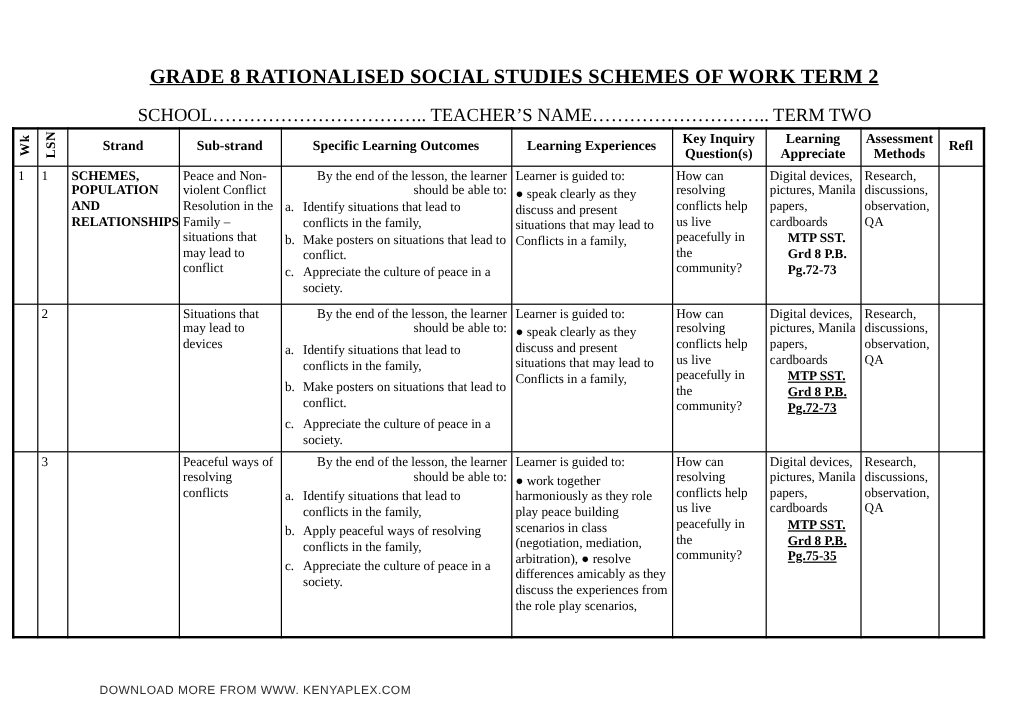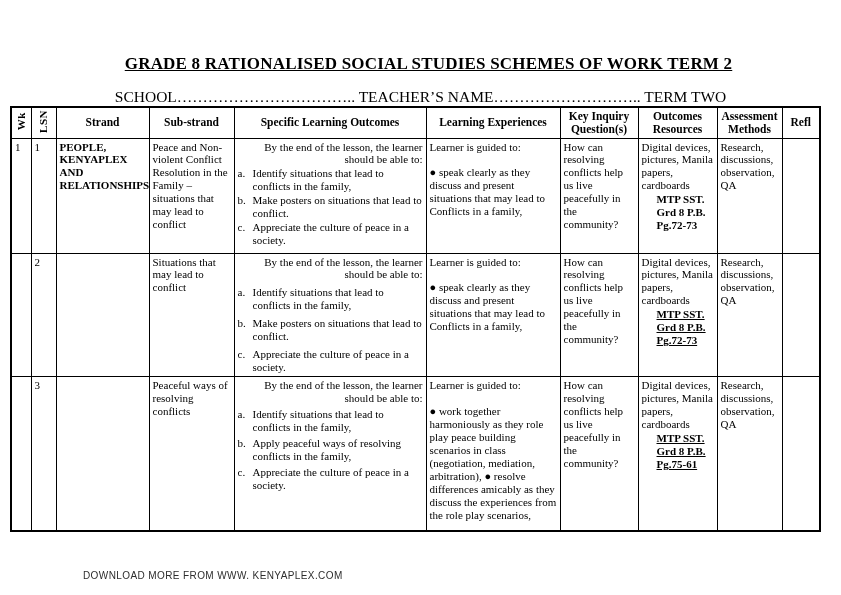--- a/index.html
+++ b/index.html
@@ -74,21 +74,21 @@
   td.c-res { padding-top: 3px; }
   td.c-asm { padding-top: 3px; }
 
   .slo-intro { margin: 0; text-align: right; }
   .slo-item { display: flex; margin-top: 1px; }
   .slo-marker { flex: 0 0 15px; }
   .slo-text { flex: 1 1 auto; }
   .r1 .slo-item { margin-top: 5px; }
   .r2 .slo-item { margin-top: 3px; }
 
-  .le-body { margin-top: 13px; }
+  .le-body { margin-top: 3px; }
 
   .res-ref { font-weight: bold; margin-top: 1px; margin-left: 15px; }
   .res-ref.u { text-decoration: underline; }
   .res-ref div { white-space: nowrap; }
 
   .page-footer {
     position: absolute; left: 35px; top: 570px;
     font-family: "Liberation Sans", "DejaVu Sans", sans-serif;
     font-size: 10px;
     color: #2d2d2d;
@@ -118,29 +118,29 @@
 
   <tbody>
       <tr class="tr-head">
     <th><span class="vtext">Wk</span></th>
     <th><span class="vtext">LSN</span></th>
     <th>Strand</th>
     <th>Sub-strand</th>
     <th>Specific Learning Outcomes</th>
     <th>Learning Experiences</th>
     <th>Key Inquiry Question(s)</th>
-    <th>Outcomes Resources</th>
+    <th>Learning Appreciate</th>
     <th>Assessment Methods</th>
     <th>Refl</th>
   </tr>
 
   <tr class="tr-r0 r0">
     <td class="c-wk">1</td>
     <td class="c-lsn">1</td>
-    <td class="c-strand">PEOPLE, KENYAPLEX AND RELATIONSHIPS</td>
+    <td class="c-strand">SCHEMES, POPULATION AND RELATIONSHIPS</td>
     <td class="c-sub">Peace and Non- violent Conflict Resolution in the Family – situations that may lead to conflict</td>
     <td class="c-slo">
       <div class="slo-intro">By the end of the lesson, the learner should be able to:</div>
       <div class="slo-item">
         <span class="slo-marker">a.</span>
         <span class="slo-text">Identify situations that lead to conflicts in the family,</span>
       </div>
       <div class="slo-item">
         <span class="slo-marker">b.</span>
         <span class="slo-text">Make posters on situations that lead to conflict.</span>
@@ -164,21 +164,21 @@
       </div>
     </td>
     <td class="c-asm">Research, discussions, observation, QA</td>
     <td class="c-refl"></td>
   </tr>
 
   <tr class="tr-r1 r1">
     <td class="c-wk"></td>
     <td class="c-lsn">2</td>
     <td class="c-strand"></td>
-    <td class="c-sub">Situations that may lead to conflict</td>
+    <td class="c-sub">Situations that may lead to devices</td>
     <td class="c-slo">
       <div class="slo-intro">By the end of the lesson, the learner should be able to:</div>
       <div class="slo-item">
         <span class="slo-marker">a.</span>
         <span class="slo-text">Identify situations that lead to conflicts in the family,</span>
       </div>
       <div class="slo-item">
         <span class="slo-marker">b.</span>
         <span class="slo-text">Make posters on situations that lead to conflict.</span>
       </div>
@@ -227,21 +227,21 @@
     <td class="c-le">
       <div class="le-intro">Learner is guided to:</div>
       <div class="le-body">● work together harmoniously as they role play peace building scenarios in class (negotiation, mediation, arbitration), ● resolve differences amicably as they discuss the experiences from the role play scenarios,</div>
     </td>
     <td class="c-kiq">How can resolving conflicts help us live peacefully in the community?</td>
     <td class="c-res">
       <div>Digital devices, pictures, Manila papers, cardboards</div>
       <div class="res-ref u">
         <div>MTP  SST.</div>
         <div>Grd 8 P.B.</div>
-        <div>Pg.75-61</div>
+        <div>Pg.75-35</div>
       </div>
     </td>
     <td class="c-asm">Research, discussions, observation, QA</td>
     <td class="c-refl"></td>
   </tr>
 </tbody>
   </table>
 
 <div class="page-footer">DOWNLOAD MORE FROM WWW. KENYAPLEX.COM</div>
 

